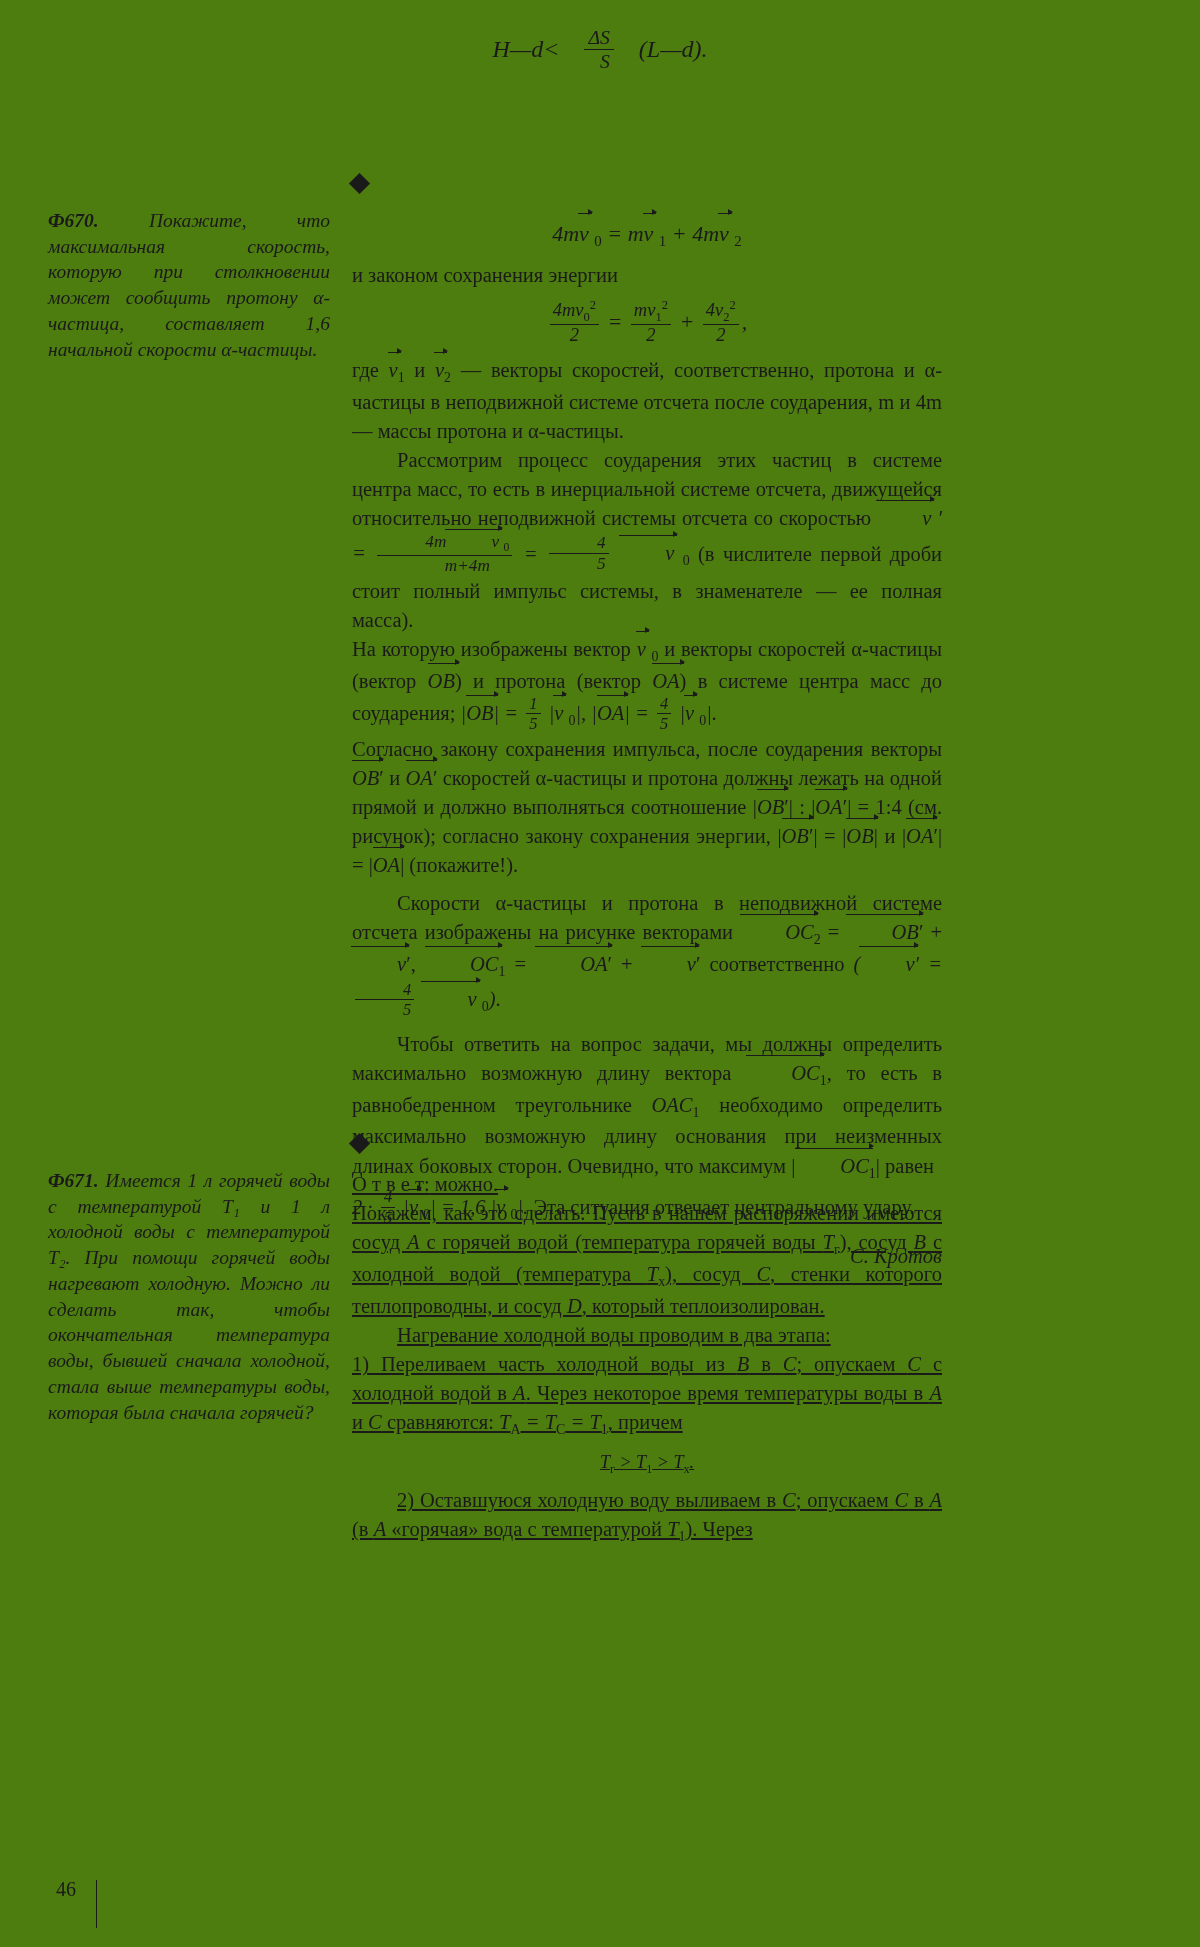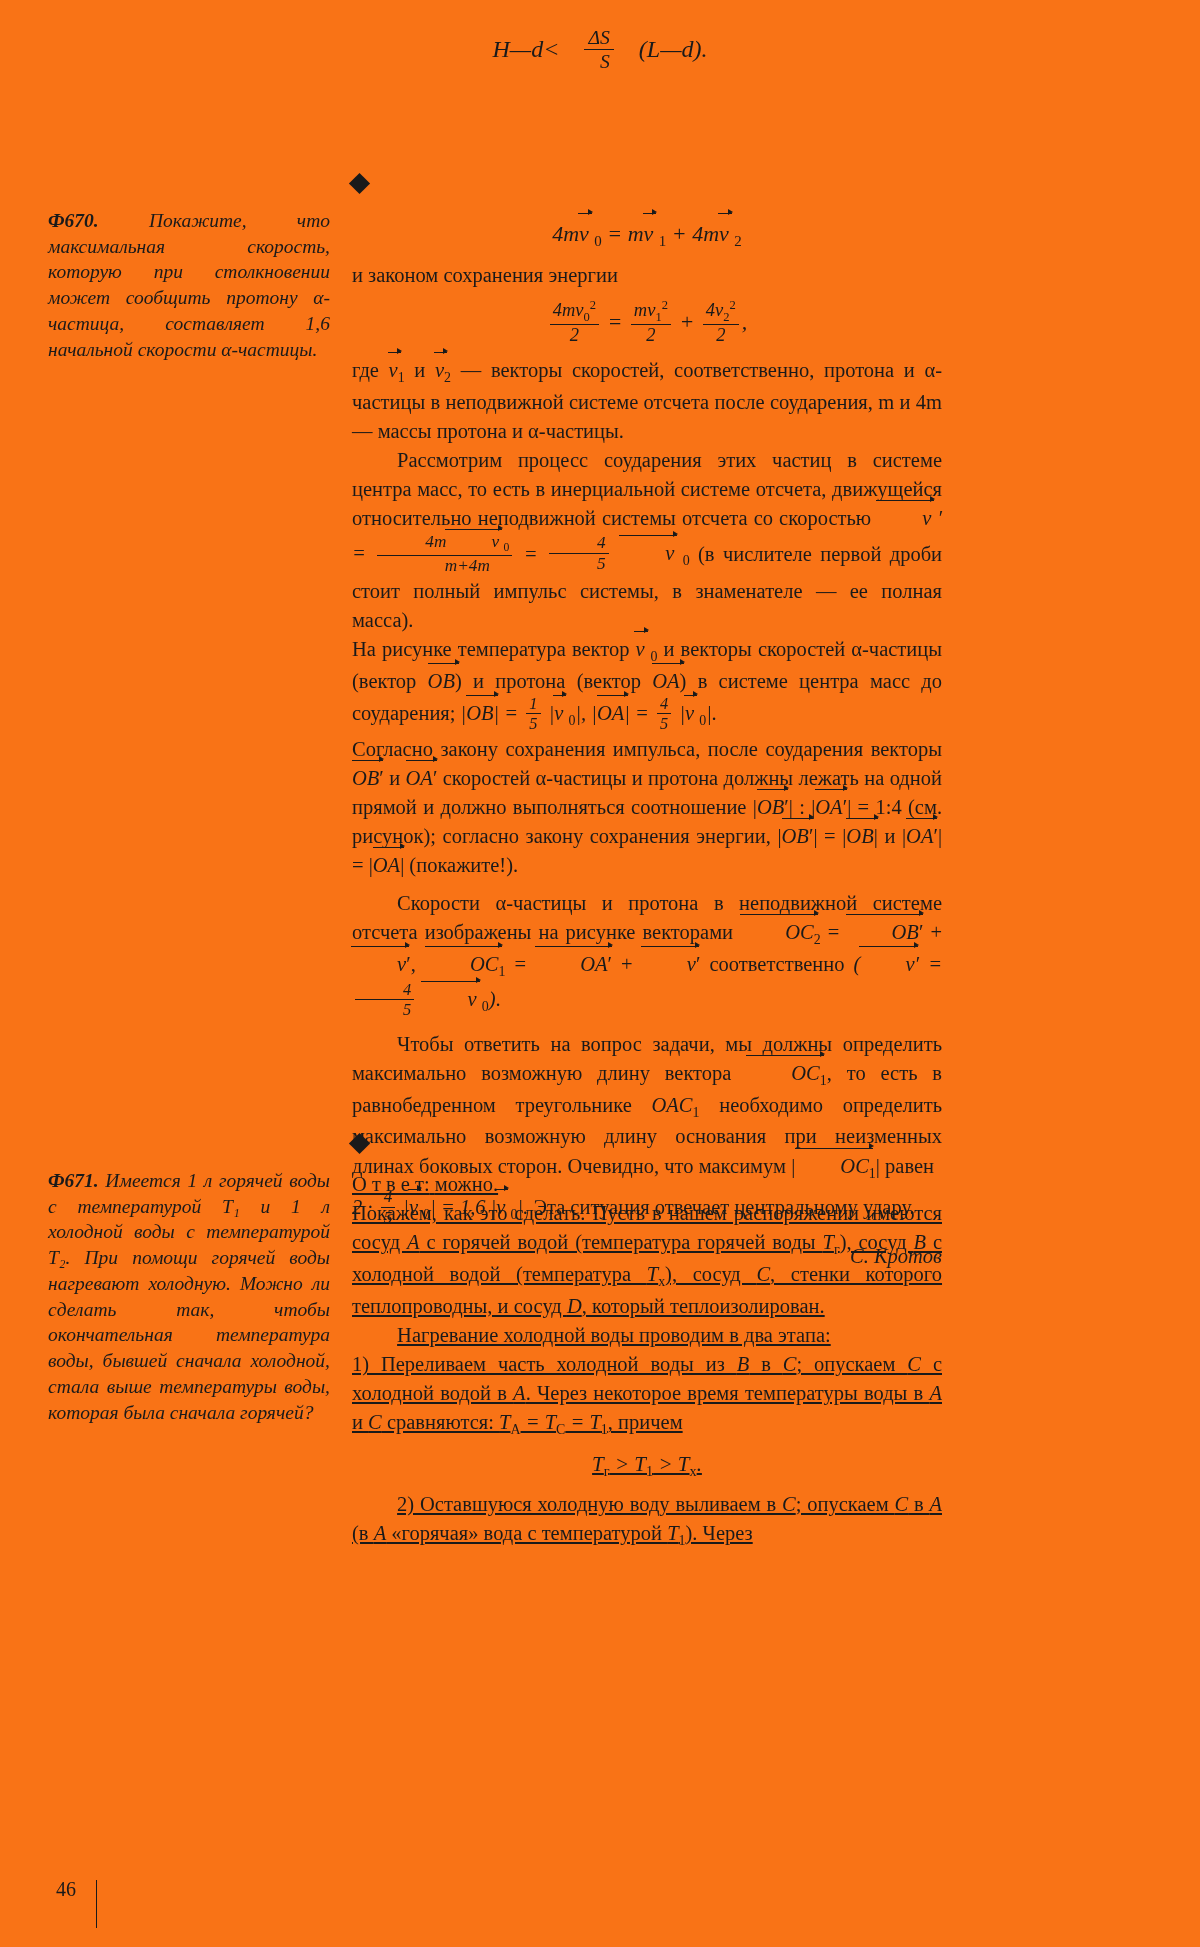--- a/index.html
+++ b/index.html
@@ -11,21 +11,21 @@
     width: 1200px;
     height: 1947px;
     position: relative;
     font-family: "Liberation Serif", serif;
     color: #1a1a1a;
     overflow: hidden;
   }
   .page {
     position: absolute;
     inset: 0;
-    background: #f97316;
+    background: #4d7c0f;
   }
   
   .just {
     text-align: justify;
     text-justify: inter-word;
   }
   .ind {
     text-indent: 2.2em;
   }
   .it {
@@ -143,21 +143,21 @@
     top: 1878px;
     font-size: 20px;
     font-weight: normal;
   }
   .eq-block {
     text-align: center;
     font-size: 22px;
     margin: 10px 0 8px;
   }
   .eq-block.small {
-    font-size: 21px;
+    font-size: 18px;
   }
   p {
     margin: 0;
   }
   p + p {
     margin-top: 0;
   }
   .gap {
     height: 9px;
   }
@@ -277,21 +277,21 @@
       <span class="math">=</span>
       <span class="inline-frac" style="font-size:1.05em">
         <span class="num math">4</span>
         <span class="den math">5</span>
       </span>
       <span class="math"><span class="vecbar">v</span>&nbsp;<span class="sub">0</span></span>
       <span>(в числителе первой дроби стоит полный импульс системы, в знаменателе — ее полная масса).</span>
     </p>
 
     <p class="just">
-      <span>На рисунке температура вектор</span>
+      <span>На которую изображены вектор</span>
       <span class="math"><span class="vecbar">v</span>&nbsp;<span class="sub">0</span></span>
       <span>и векторы скоростей α-частицы (вектор <span class="ovl">OB</span>) и протона (вектор <span class="ovl">OA</span>) в системе центра масс до соударения;</span>
       <span class="math">|<span class="ovl">OB</span>| =</span>
       <span class="inline-frac"><span class="num math">1</span><span class="den math">5</span></span>
       <span class="math">|<span class="vecbar">v</span>&nbsp;<span class="sub">0</span>|, |<span class="ovl">OA</span>| =</span>
       <span class="inline-frac"><span class="num math">4</span><span class="den math">5</span></span>
       <span class="math">|<span class="vecbar">v</span>&nbsp;<span class="sub">0</span>|.</span>
       
     </p>
 

